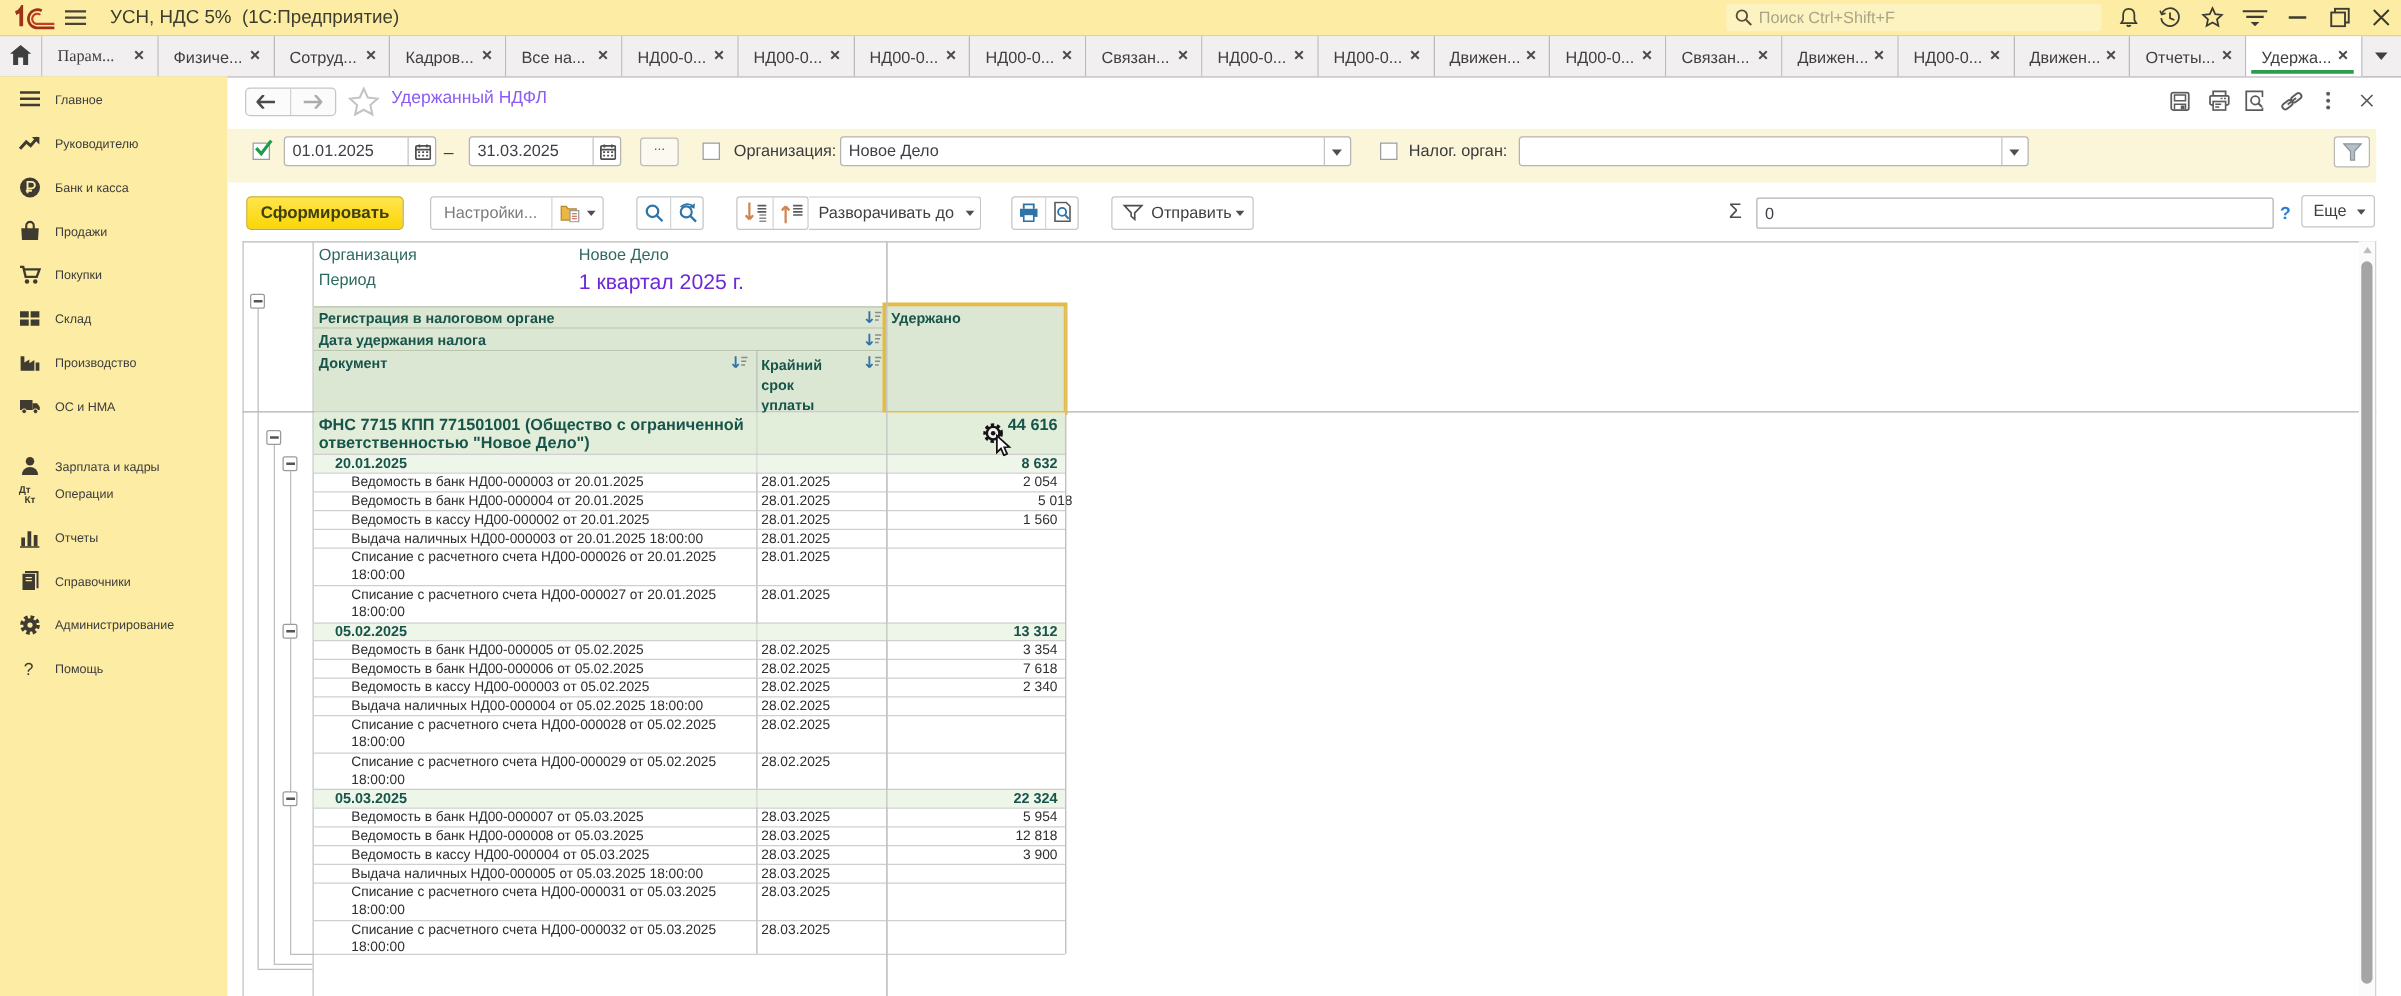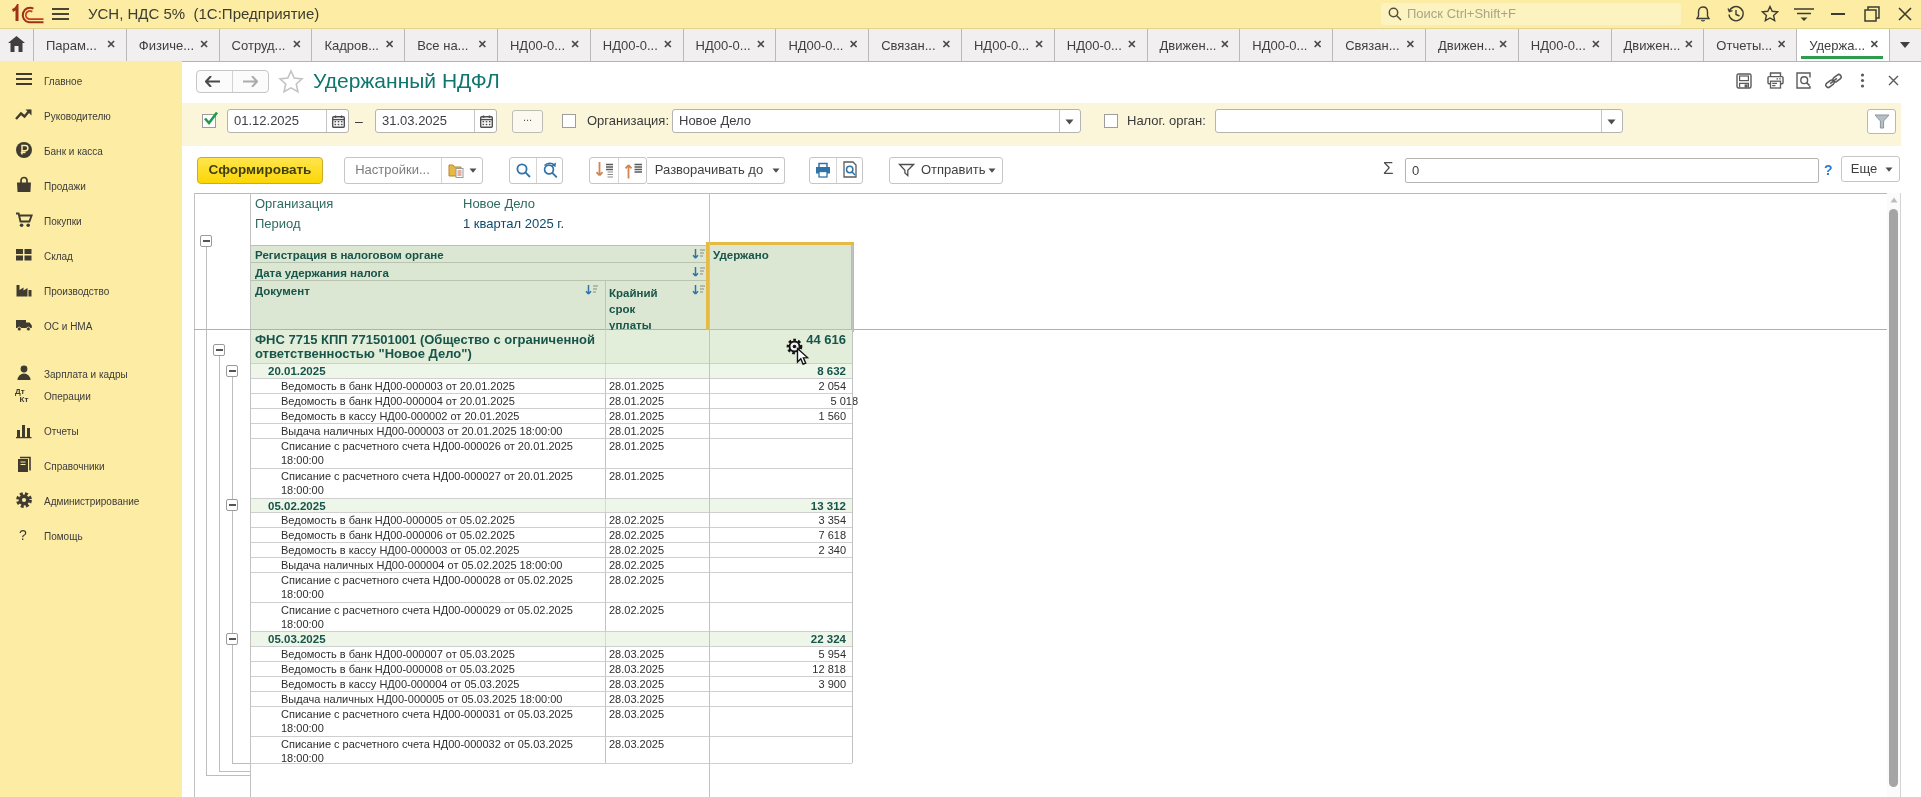--- a/index.html
+++ b/index.html
@@ -62,21 +62,21 @@
   </svg>
 <svg class="ab" style="left:1898px;top:7px" width="14" height="14" viewBox="0 0 14 14">
 <path d="M1 1 L13 13 M13 1 L1 13" stroke="#3c3c32" stroke-width="1.6"></path>
   </svg>
 <div class="ab" style="left:0;top:28px;width:1921px;height:34px;background:#f1eff0;border-top:1px solid #e3d48d;border-bottom:1px solid #b5b2b5"></div>
 <svg class="ab" style="left:8px;top:36px" width="17" height="16" viewBox="0 0 17 16">
 <path d="M8.5 0 L17 7 L14.5 7 L14.5 16 L10.5 16 L10.5 10 L6.5 10 L6.5 16 L2.5 16 L2.5 7 L0 7 Z" fill="#3f3f3f"></path>
   </svg>
 <div class="vl" style="left:33px;top:29px;height:32px;background:#bcb9bc"></div>
 <div class="ab" style="left:34px;top:29px;height:32px;display:flex">
-<div class="tab" style="width:92.8px;">
+<div class="tab" style="width:92.8px;font-family:Liberation Serif, serif;">
 <span class="lb">Парам...</span>
       <span class="x">✕</span>
 </div>
 <div class="tab" style="width:92.8px;">
 <span class="lb">Физиче...</span>
       <span class="x">✕</span>
 </div>
 <div class="tab" style="width:92.8px;">
 <span class="lb">Сотруд...</span>
       <span class="x">✕</span>
@@ -261,21 +261,21 @@
 <div class="vl" style="left:232px;top:71px;height:21px;background:#d2d2d2"></div>
 <svg class="ab" style="left:205px;top:76px" width="16" height="11" viewBox="0 0 16 11">
 <path d="M6 0 L1 5.5 L6 11 M1 5.5 L15 5.5" fill="none" stroke="#4a4a4a" stroke-width="2"></path>
   </svg>
 <svg class="ab" style="left:242px;top:76px" width="16" height="11" viewBox="0 0 16 11">
 <path d="M10 0 L15 5.5 L10 11 M1 5.5 L15 5.5" fill="none" stroke="#ababab" stroke-width="2"></path>
   </svg>
 <svg class="ab" style="left:278px;top:69px" width="26" height="25" viewBox="0 0 26 25">
 <path d="M13 2 L16.2 9 L24 9.9 L18.3 15 L19.9 22.6 L13 18.8 L6.1 22.6 L7.7 15 L2 9.9 L9.8 9 Z" fill="none" stroke="#c3c3c3" stroke-width="1.6"></path>
   </svg>
-<div class="ab" style="left:313px;top:69px;font-size:21px;color:#0f766e">Удержанный НДФЛ</div>
+<div class="ab" style="left:313px;top:69px;font-size:14px;color:#8b5cf6">Удержанный НДФЛ</div>
 <svg class="ab" style="left:1736px;top:73px" width="16" height="16" viewBox="0 0 16 16">
 <rect x="1" y="1" width="14" height="14" rx="1.5" fill="none" stroke="#5b5b5b" stroke-width="1.4"></rect>
 <rect x="3.6" y="3" width="8.8" height="4.6" fill="none" stroke="#5b5b5b" stroke-width="1.2"></rect>
 <path d="M3.6 14.6 L3.6 10.4 L12.4 10.4 L12.4 14.6" fill="none" stroke="#5b5b5b" stroke-width="1.2"></path>
 <rect x="8.6" y="11.4" width="3" height="3" fill="#5b5b5b"></rect>
   </svg>
 <svg class="ab" style="left:1767px;top:72px" width="17" height="17" viewBox="0 0 17 17">
 <path d="M3.5 4.6 L3.5 1 L13.5 1 L13.5 4.6" fill="none" stroke="#5b5b5b" stroke-width="1.4"></path>
 <rect x="1" y="4.6" width="15" height="7.2" rx="1" fill="none" stroke="#5b5b5b" stroke-width="1.4"></rect>
 <rect x="3.5" y="9.2" width="10" height="6.8" fill="#fff" stroke="#5b5b5b" stroke-width="1.3"></rect>
@@ -301,21 +301,21 @@
   </svg>
 <svg class="ab" style="left:1888px;top:75px" width="11" height="11" viewBox="0 0 11 11">
 <path d="M1 1 L10 10 M10 1 L1 10" stroke="#5b5b5b" stroke-width="1.4"></path>
   </svg>
 <div class="ab" style="left:182px;top:103px;width:1719px;height:43px;background:#fbf5da"></div>
 <div class="ab" style="left:202px;top:114px;width:14px;height:14px;background:#fff;border:1px solid #9c9c9c"></div>
 <svg class="ab" style="left:203px;top:110px" width="16" height="16" viewBox="0 0 16 16">
 <path d="M2 8.5 L6 13 L14 2.5" fill="none" stroke="#1f9b4d" stroke-width="2.6"></path>
   </svg>
 <div class="ab" style="left:227px;top:109px;width:122px;height:24px;background:#fff;border:1px solid #b4b4b0;border-radius:3px"></div>
-<div class="ab" style="left:234px;top:109px;height:24px;line-height:24px;font-size:13px;color:#3e3e46">01.12.2025</div>
+<div class="ab" style="left:234px;top:109px;height:24px;line-height:24px;font-size:13px;color:#3e3e46">01.01.2025</div>
 <div class="vl" style="left:326px;top:110px;height:22px;background:#c4c4c0"></div>
 <svg class="ab" style="left:332px;top:115px" width="13" height="13" viewBox="0 0 13 13">
 <rect x="0.7" y="1.7" width="11.6" height="10.6" rx="1" fill="none" stroke="#4e4e4e" stroke-width="1.4"></rect>
 <path d="M0.7 4.6 L12.3 4.6" stroke="#4e4e4e" stroke-width="1.4"></path>
 <path d="M3.5 0.5 L3.5 3 M9.5 0.5 L9.5 3" stroke="#4e4e4e" stroke-width="1.4"></path>
 <g fill="#4e4e4e">
       <rect x="2.5" y="6" width="1.6" height="1.4"></rect>
       <rect x="5.7" y="6" width="1.6" height="1.4"></rect>
       <rect x="8.9" y="6" width="1.6" height="1.4"></rect>
       <rect x="2.5" y="8.8" width="1.6" height="1.4"></rect>
@@ -438,21 +438,21 @@
     <path d="M0.5 0.5 L7.5 0.5 L4 4.8 Z" fill="#4e4e4e"></path>
   </svg>
 <div class="hl" style="left:194px;top:193px;width:1707px;background:#b9b9b9"></div>
 <div class="vl" style="left:194px;top:193px;height:604px;background:#c2c2c2"></div>
 <div class="vl" style="left:250px;top:193px;height:604px;background:#c2c2c2"></div>
 <div class="vl" style="left:709px;top:193px;height:604px;background:#c2c2c2"></div>
 <div class="hl" style="left:194px;top:329px;width:1707px;background:#b0b0b0"></div>
 <div class="cell" style="left:255px;top:196px;font-size:13px;color:#2d6a60">Организация</div>
 <div class="cell" style="left:463px;top:196px;font-size:13px;color:#2d6a60">Новое Дело</div>
 <div class="cell" style="left:255px;top:216px;font-size:13px;color:#2d6a60">Период</div>
-<div class="cell" style="left:463px;top:216px;font-size:13px;color:#0c4a6e">1 квартал 2025 г.</div>
+<div class="cell" style="left:463px;top:216px;font-size:17px;color:#6d28d9">1 квартал 2025 г.</div>
 <div class="ab" style="left:251px;top:245px;width:458px;height:18px;background:#dbe7d2;border-bottom:1px solid #b9c4ae"></div>
 <div class="ab" style="left:251px;top:263px;width:458px;height:18px;background:#dbe7d2;border-bottom:1px solid #b9c4ae"></div>
 <div class="ab" style="left:251px;top:281px;width:458px;height:48px;background:#dbe7d2"></div>
 <div class="hl" style="left:251px;top:245px;width:601px;background:#b9c4ae"></div>
 <div class="ab" style="left:709px;top:245px;width:143px;height:84px;background:#dbe7d2"></div>
 <div class="vl" style="left:605px;top:281px;height:482px;background:#c2c2c2"></div>
 <div class="vl" style="left:852px;top:245px;height:518px;background:#c2c2c2"></div>
 <div class="cell grn" style="left:255px;top:249px;font-size:11.5px">Регистрация в налоговом органе</div>
 <div class="cell grn" style="left:255px;top:267px;font-size:11.5px">Дата удержания налога</div>
 <div class="cell grn" style="left:255px;top:285px;font-size:11.5px">Документ</div>

